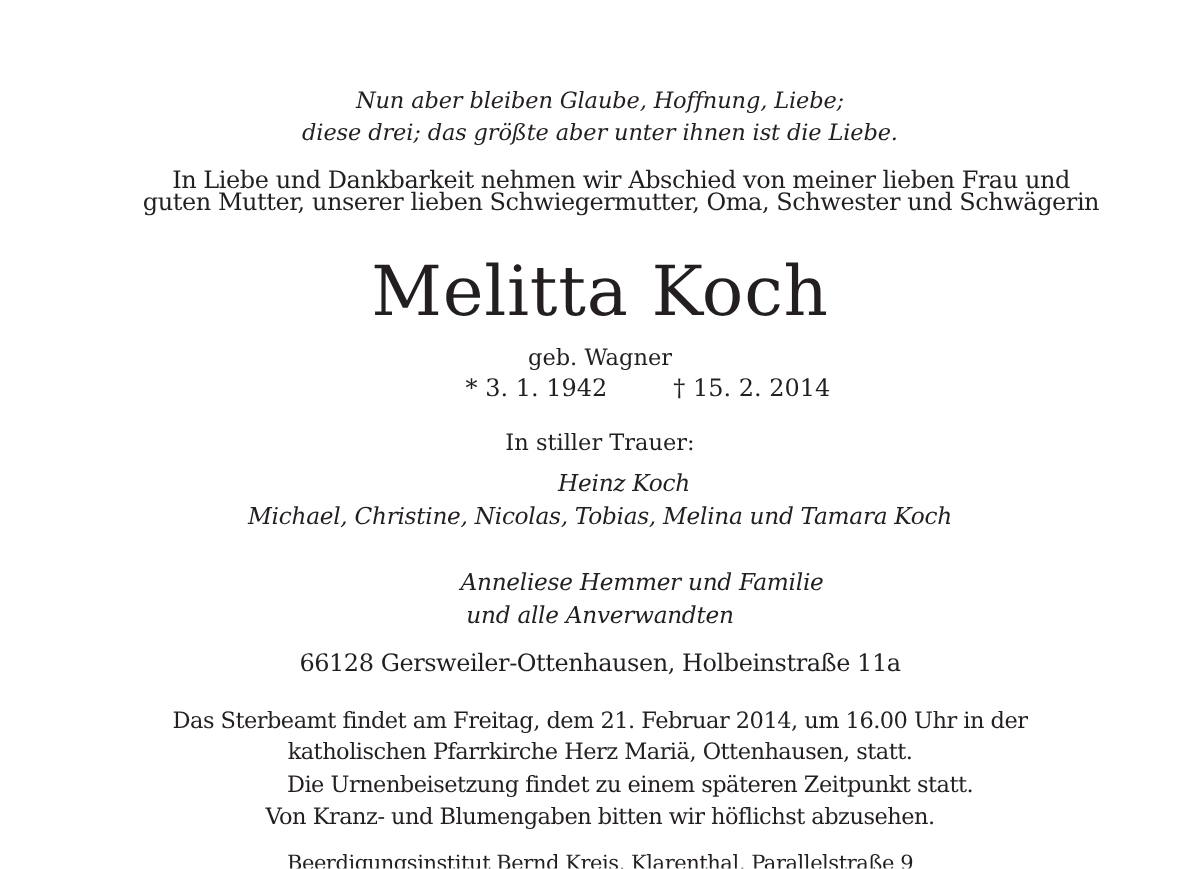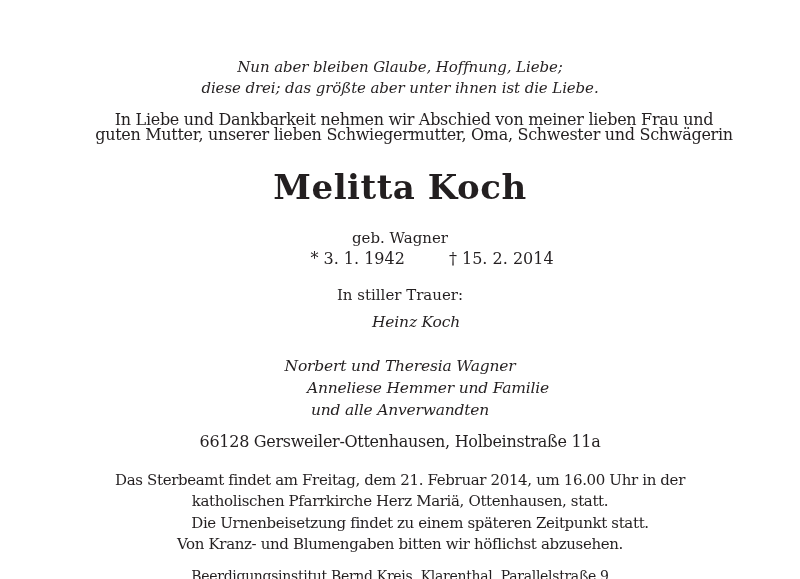--- a/index.html
+++ b/index.html
@@ -7,21 +7,21 @@
       width: 800px; height: 579px; overflow: hidden;
       font-family: "DejaVu Serif", serif;
       color: #231f20;
       position: relative;
     }
     .page { position: absolute; left: 0; top: 0; width: 800px; height: 452px; margin-top: 30px; }
     .line { position: absolute; left: 0; width: 800px; text-align: center; white-space: nowrap; }
     .it { font-style: italic; }
     .verse { font-size: 15px; letter-spacing: -0.1px; }
     .intro { font-size: 16px; letter-spacing: -0.3px; padding-left: 14px; }
-    .name { font-size: 34px; font-weight: bold; letter-spacing: 0.5px; }
+    .name { font-size: 46px; font-weight: normal; letter-spacing: 0.5px; }
     .small { font-size: 15px; }
     .dates { font-size: 16px; }
     .dates span { display: inline-block; }
     .mourners { font-size: 15.5px; letter-spacing: -0.2px; }
     .addr { font-size: 16px; letter-spacing: -0.3px; }
     .body { font-size: 15px; letter-spacing: -0.35px; }
     .funeral { font-size: 14px; letter-spacing: -0.3px; }
   </style>
 </head>
 <body>
@@ -37,21 +37,21 @@
   <div class="line name" style="top:137px;">Melitta Koch</div>
 
   <div class="line small" style="top:199px;">geb. Wagner</div>
   <div class="line dates" style="top:219px;padding-left:32px;">
     <span>* 3. 1. 1942</span><span style="width:44px;"></span><span>† 15. 2. 2014</span>
   </div>
 
   <div class="line small" style="top:256px;">In stiller Trauer:</div>
 
   <div class="line it mourners" style="top:283px;padding-left:16px;">Heinz Koch</div>
-  <div class="line it mourners" style="top:327px;">Norbert und Theresia Wagner</div>
+  <div class="line it mourners" style="top:305px;">Michael, Christine, Nicolas, Tobias, Melina und Tamara Koch</div>
   <div class="line it mourners" style="top:349px;padding-left:28px;">Anneliese Hemmer und Familie</div>
   <div class="line it mourners" style="top:371px;">und alle Anverwandten</div>
 
   <div class="line addr" style="top:402px;">66128 Gersweiler-Ottenhausen, Holbeinstraße 11a</div>
 
   <div class="line body" style="top:441px;">Das Sterbeamt findet am Freitag, dem 21. Februar 2014, um 16.00 Uhr in der</div>
   <div class="line body" style="top:462px;">katholischen Pfarrkirche Herz Mariä, Ottenhausen, statt.</div>
   <div class="line body" style="top:484px;padding-left:20px;">Die Urnenbeisetzung findet zu einem späteren Zeitpunkt statt.</div>
   <div class="line body" style="top:505px;">Von Kranz- und Blumengaben bitten wir höflichst abzusehen.</div>
 

